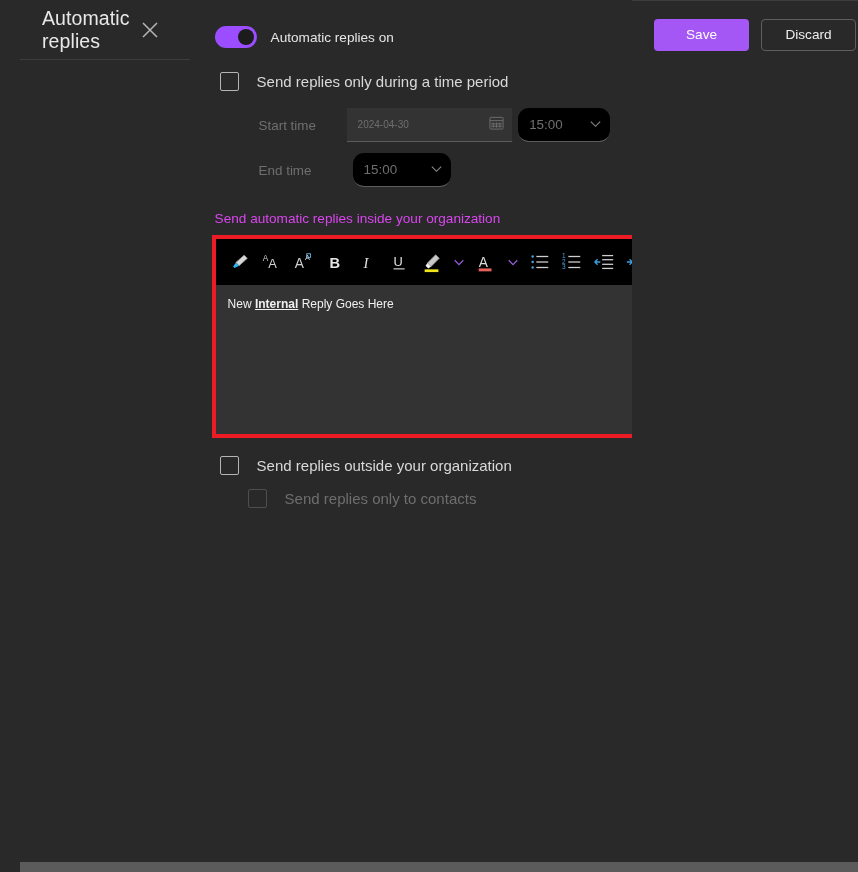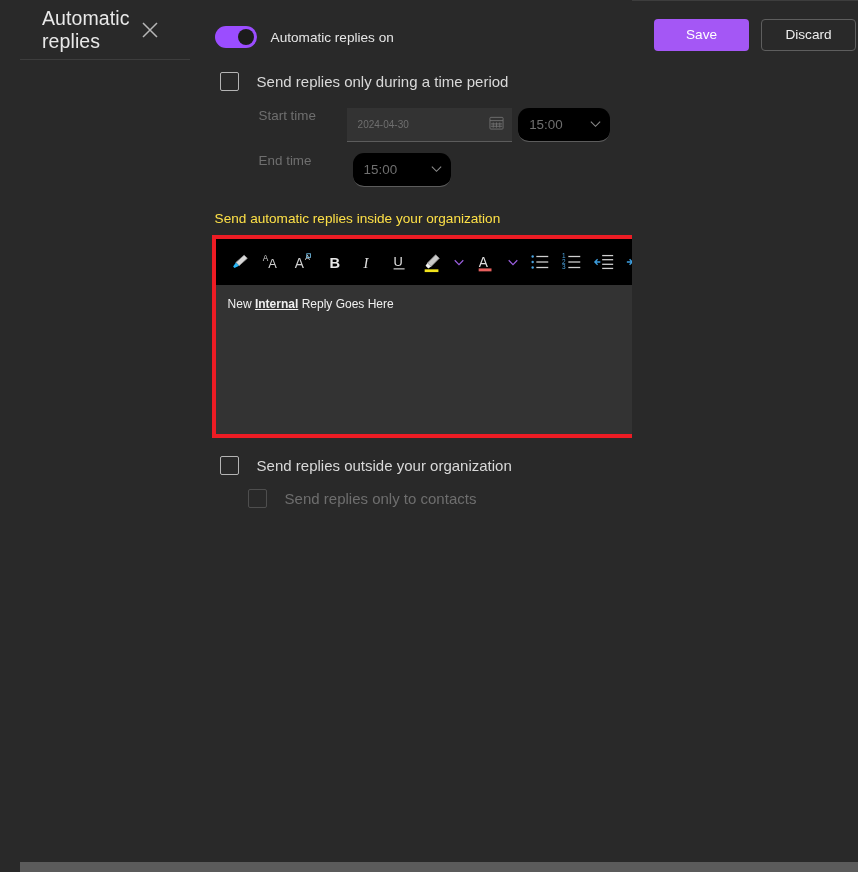--- a/index.html
+++ b/index.html
@@ -66,21 +66,21 @@
     width: 19px; height: 19px; flex: 0 0 auto;
     border: 1px solid #b4b4b4; background: transparent;
     border-radius: 2px; cursor: pointer;
   }
   .cb-box.dim { border-color: #4e4e4e; }
   .cb-label { margin-left: 18px; font-size: 15px; color: #d9d9d9; }
   .cb-label.dim { color: #6e6e6e; }
 
   
   .time-block { margin-top: 17px; }
-  .time-row { display: flex; align-items: flex-start; height: 34px; margin-bottom: 11px; }
+  .time-row { display: flex; align-items: center; height: 34px; margin-bottom: 11px; }
   .time-lbl {
     width: 88px; flex: 0 0 88px; margin-left: 47px;
     font-size: 13.4px; color: #6f6f6f;
   }
   .date-field {
     width: 178px; height: 34px; background: #333333;
     border-bottom: 1px solid #5c5c5c;
     display: flex; align-items: center; padding: 0 8px 0 11px;
     cursor: pointer;
   }
@@ -89,21 +89,21 @@
     width: 98px; height: 34px; background: #000000;
     border-bottom: 1px solid #5c5c5c; margin-left: 6px;
     display: flex; align-items: center; padding: 0 8px 0 11px;
     cursor: pointer;
     border-radius: 11px;
   }
   .time-field .val { flex: 1; font-size: 13.4px; color: #6f6f6f; }
 
   
   .section-label {
-    font-size: 13.6px; color: #fde047;
+    font-size: 13.6px; color: #d946ef;
     margin: 24px 0 9px 3px;
   }
 
   
   .editor-wrap {
     border: 4px solid #ed1c24;
     width: 820px; height: 203px;
     background: #000; position: relative;
   }
   .editor-toolbar {

